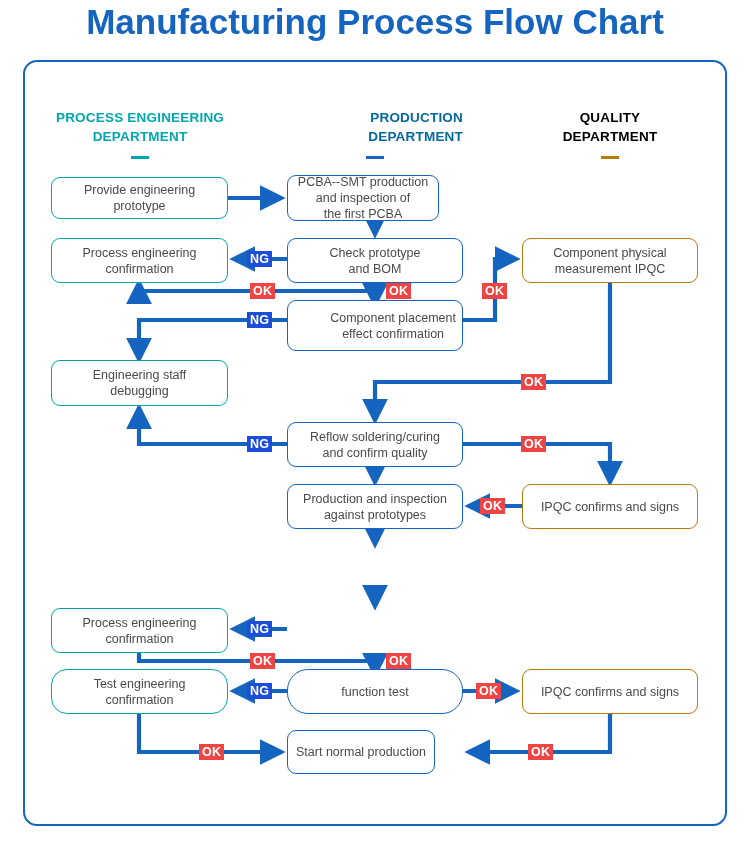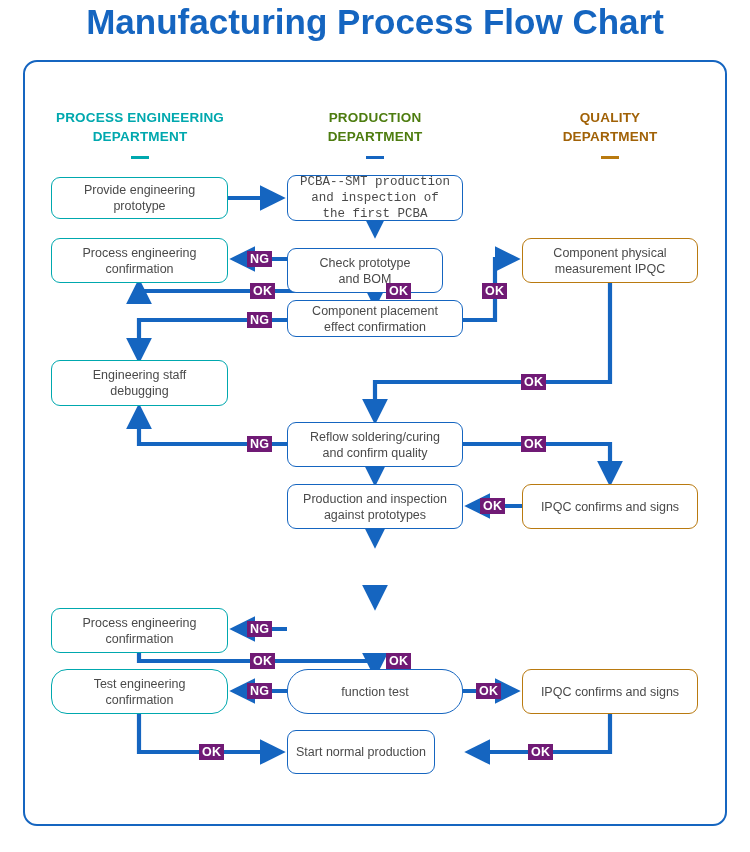--- a/index.html
+++ b/index.html
@@ -52,45 +52,45 @@
   .node span{display:block;}
 
   
   .badge{
     position:absolute;box-sizing:border-box;
     font-size:12.5px;font-weight:bold;color:#ffffff;
     line-height:16px;height:16px;min-width:23px;
     text-align:center;padding:0 3px;
     letter-spacing:0.3px;
   }
-  .badge.ok{background:#701a75;}
-  .badge.ng{background:#701a75;}
+  .badge.ok{background:#ef4444;}
+  .badge.ng{background:#1d4ed8;}
 </style>
 </head>
 <body>
 
 <div id="stage">
 
   <div class="title">Manufacturing Process Flow Chart</div>
 
   <div class="frame"></div>
 
   <div class="colhead" style="left:51px;top:108px;width:178px;color:#00A8AE;">
     <span>PROCESS ENGINEERING</span>
     <span class="l2">DEPARTMENT</span>
   </div>
   <div class="dash" style="left:131px;top:156px;background:#00A8AE;"></div>
 
-  <div class="colhead" style="left:287px;top:108px;width:176px;color:#4d7c0f;">
+  <div class="colhead" style="left:287px;top:108px;width:176px;color:#0369a1;text-align:right;">
     <span>PRODUCTION</span>
     <span class="l2">DEPARTMENT</span>
   </div>
   <div class="dash" style="left:366px;top:156px;background:#1565C0;"></div>
 
-  <div class="colhead" style="left:522px;top:108px;width:176px;color:#a16207;">
+  <div class="colhead" style="left:522px;top:108px;width:176px;color:#000000;">
     <span>QUALITY</span>
     <span class="l2">DEPARTMENT</span>
   </div>
   <div class="dash" style="left:601px;top:156px;background:#B97A10;"></div>
 
   <svg id="wires" viewBox="0 0 750 852" xmlns="http://www.w3.org/2000/svg">
     <defs>
       <marker id="ah" markerWidth="7" markerHeight="7" refX="4.6" refY="3.5" orient="auto" markerUnits="strokeWidth">
         <path d="M0,0.4 L6.2,3.5 L0,6.6 z" fill="#1565C0"></path>
       </marker>
@@ -142,50 +142,50 @@
     </g>
   </svg>
 
   <div class="node teal" style="left:51px;top:177px;width:177px;height:42px;">
     <div>
       <span>Provide engineering</span>
       <span>prototype</span>
     </div>
   </div>
 
-  <div class="node blue" style="left:287px;top:175px;width:176px;height:46px;font-family:Liberation Mono, monospace;">
+  <div class="node blue" style="left:287px;top:175px;width:152px;height:46px;">
     <div>
       <span>PCBA--SMT production</span>
       <span>and inspection of</span>
       <span>the first PCBA</span>
     </div>
   </div>
 
   <div class="node teal" style="left:51px;top:238px;width:177px;height:45px;">
     <div>
       <span>Process engineering</span>
       <span>confirmation</span>
     </div>
   </div>
 
-  <div class="node blue" style="left:287px;top:248px;width:156px;height:45px;justify-content:center;">
+  <div class="node blue" style="left:287px;top:238px;width:176px;height:45px;justify-content:center;">
     <div>
       <span>Check prototype</span>
       <span>and BOM</span>
     </div>
   </div>
 
   <div class="node orange" style="left:522px;top:238px;width:176px;height:45px;">
     <div>
       <span>Component physical</span>
       <span>measurement IPQC</span>
     </div>
   </div>
 
-  <div class="node blue" style="left:287px;top:300px;width:176px;height:37px;">
+  <div class="node blue" style="left:287px;top:300px;width:176px;height:51px;justify-content:flex-end;">
     <div>
       <span>Component placement</span>
       <span>effect confirmation</span>
     </div>
   </div>
 
   <div class="node teal" style="left:51px;top:360px;width:177px;height:46px;">
     <div>
       <span>Engineering staff</span>
       <span>debugging</span>

